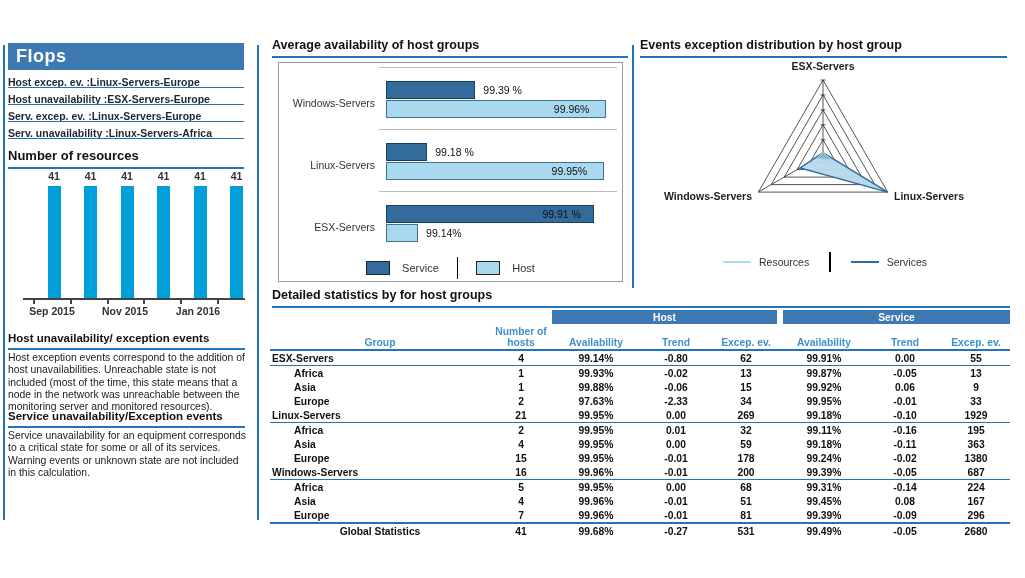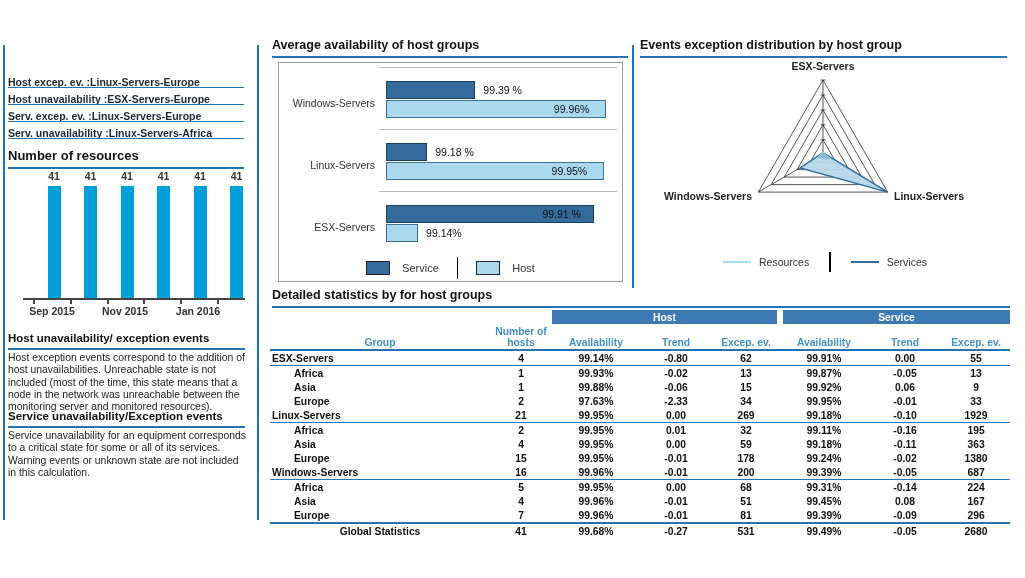--- a/index.html
+++ b/index.html
@@ -70,20 +70,21 @@
 </style>
 </head>
 <body>
 
 <div id="stage">
 
   <div class="vline" style="left:3px; top:45px; height:475px;"></div>
   <div class="vline" style="left:257px; top:45px; height:475px;"></div>
   <div class="vline" style="left:632px; top:45px; height:243px;"></div>
 
+  <div id="flops-header">Flops</div>
   <div class="flop-row" style="top:71px;"><span>Host excep. ev. :</span><span>Linux-Servers-Europe</span></div>
   <div class="flop-row" style="top:88px;"><span>Host unavailability :</span><span>ESX-Servers-Europe</span></div>
   <div class="flop-row" style="top:105px;"><span>Serv. excep. ev. :</span><span>Linux-Servers-Europe</span></div>
   <div class="flop-row" style="top:122px;"><span>Serv. unavailability :</span><span>Linux-Servers-Africa</span></div>
 
   <div class="sec-title" id="resources-title">Number of resources</div>
   <div id="resources-chart">
       <div class="res-label" style="left: 29px;">41</div>
       <div class="res-bar" style="left: 39.5px; top: 18px; height: 112px;"></div>
       <div class="res-label" style="left: 65.5px;">41</div>

